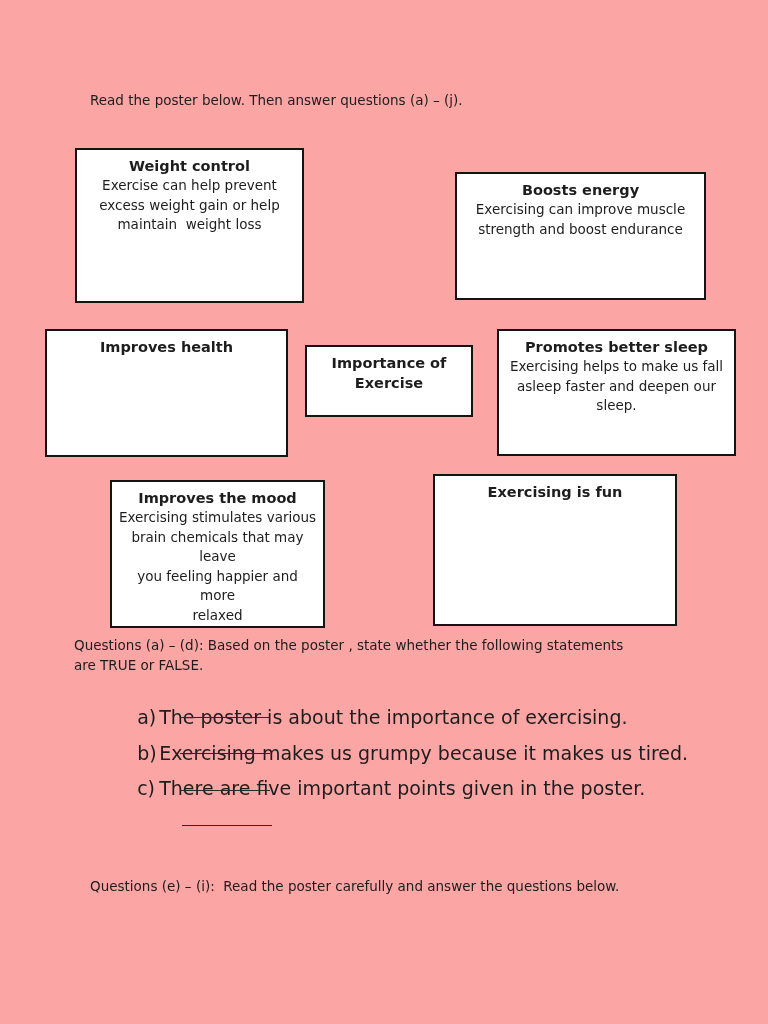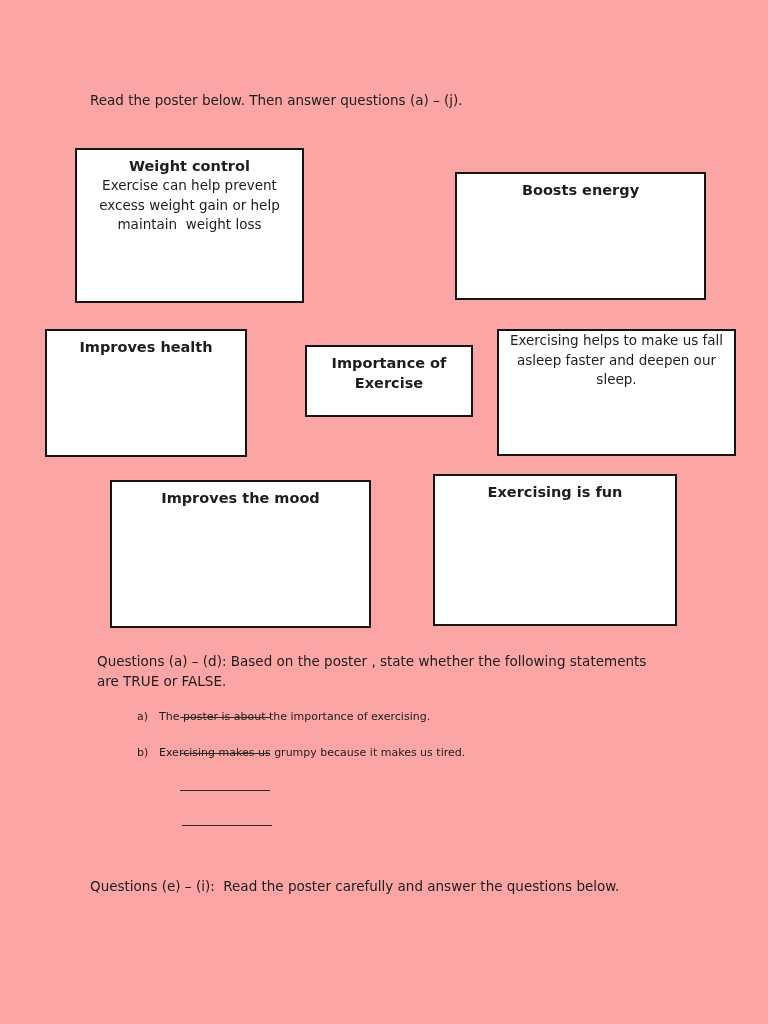--- a/index.html
+++ b/index.html
@@ -36,33 +36,33 @@
   }
   .box .body {
     font-size: 13.5px;
     line-height: 19.5px;
     padding: 0 6px;
     white-space: pre-wrap;
   }
 
   .box-weight { left: 75px;  top: 148px; width: 229px; height: 155px; }
   .box-energy { left: 455px; top: 136px; width: 251px; height: 128px; margin-top: 36px; }
-  .box-health { left: 45px;  top: 329px; width: 202px; height: 128px; }
+  .box-health { left: 45px;  top: 329px; width: 243px; height: 128px; }
   .box-center { left: 305px; top: 345px; width: 168px; height: 72px;  }
   .box-sleep  { left: 497px; top: 329px; width: 239px; height: 127px; }
-  .box-mood   { left: 110px; top: 480px; width: 261px; height: 148px; }
+  .box-mood   { left: 110px; top: 480px; width: 215px; height: 148px; }
   .box-fun    { left: 433px; top: 474px; width: 244px; height: 152px; }
 
-  .q-intro  { left: 97px; top: 635px; width: 575px; margin-top: 16px; }
+  .q-intro  { left: 74px; top: 635px; width: 575px; }
   .q2-intro { left: 90px; top: 876px; width: 600px; }
 
   .q-item {
     position: absolute;
-    left: 123px;
-    font-size: 11px;
+    left: 113px;
+    font-size: 19px;
     line-height: 20px;
     white-space: pre;
   }
   .q-item .q-label { display: inline-block; width: 22px; }
   .qa { top: 687px; }
   .qb { top: 723px; }
   .qc { top: 758px; }
   .qd { top: 794px; }
 
   .blank {
@@ -85,56 +85,66 @@
 
   <div class="box box-weight">
     <div class="title">Weight control</div>
     <div class="body">Exercise can help prevent
 excess weight gain or help
 maintain  weight loss</div>
   </div>
 
   <div class="box box-energy">
     <div class="title">Boosts energy</div>
+    <div class="body">Exercising can improve muscle
+strength and boost endurance</div>
   </div>
 
   <div class="box box-health">
     <div class="title">Improves health</div>
   </div>
 
   <div class="box box-center">
     <div class="title">Importance of
 Exercise</div>
   </div>
 
   <div class="box box-sleep">
+    <div class="title">Promotes better sleep</div>
     <div class="body">Exercising helps to make us fall
 asleep faster and deepen our
 sleep.</div>
   </div>
 
   <div class="box box-mood">
     <div class="title">Improves the mood</div>
+    <div class="body">Exercising stimulates various
+brain chemicals that may leave
+you feeling happier and more
+relaxed</div>
   </div>
 
   <div class="box box-fun">
     <div class="title">Exercising is fun</div>
   </div>
 
   <div class="txt q-intro">Questions (a) – (d): Based on the poster , state whether the following statements are TRUE or FALSE.</div>
 
   <div class="q-item qa">
     <span class="q-label">a)</span><span>The poster is about the importance of exercising.</span>
   </div>
   <div class="blank blank-a"></div>
 
   <div class="q-item qb">
     <span class="q-label">b)</span><span>Exercising makes us grumpy because it makes us tired.</span>
   </div>
   <div class="blank blank-b"></div>
 
+  <div class="q-item qc">
+    <span class="q-label">c)</span><span>There are five important points given in the poster.</span>
+  </div>
   <div class="blank blank-c"></div>
 
   <div class="blank blank-d"></div>
 
   <div class="txt q2-intro">Questions (e) – (i):  Read the poster carefully and answer the questions below.</div>
 
 </div>
 
 </body></html>

